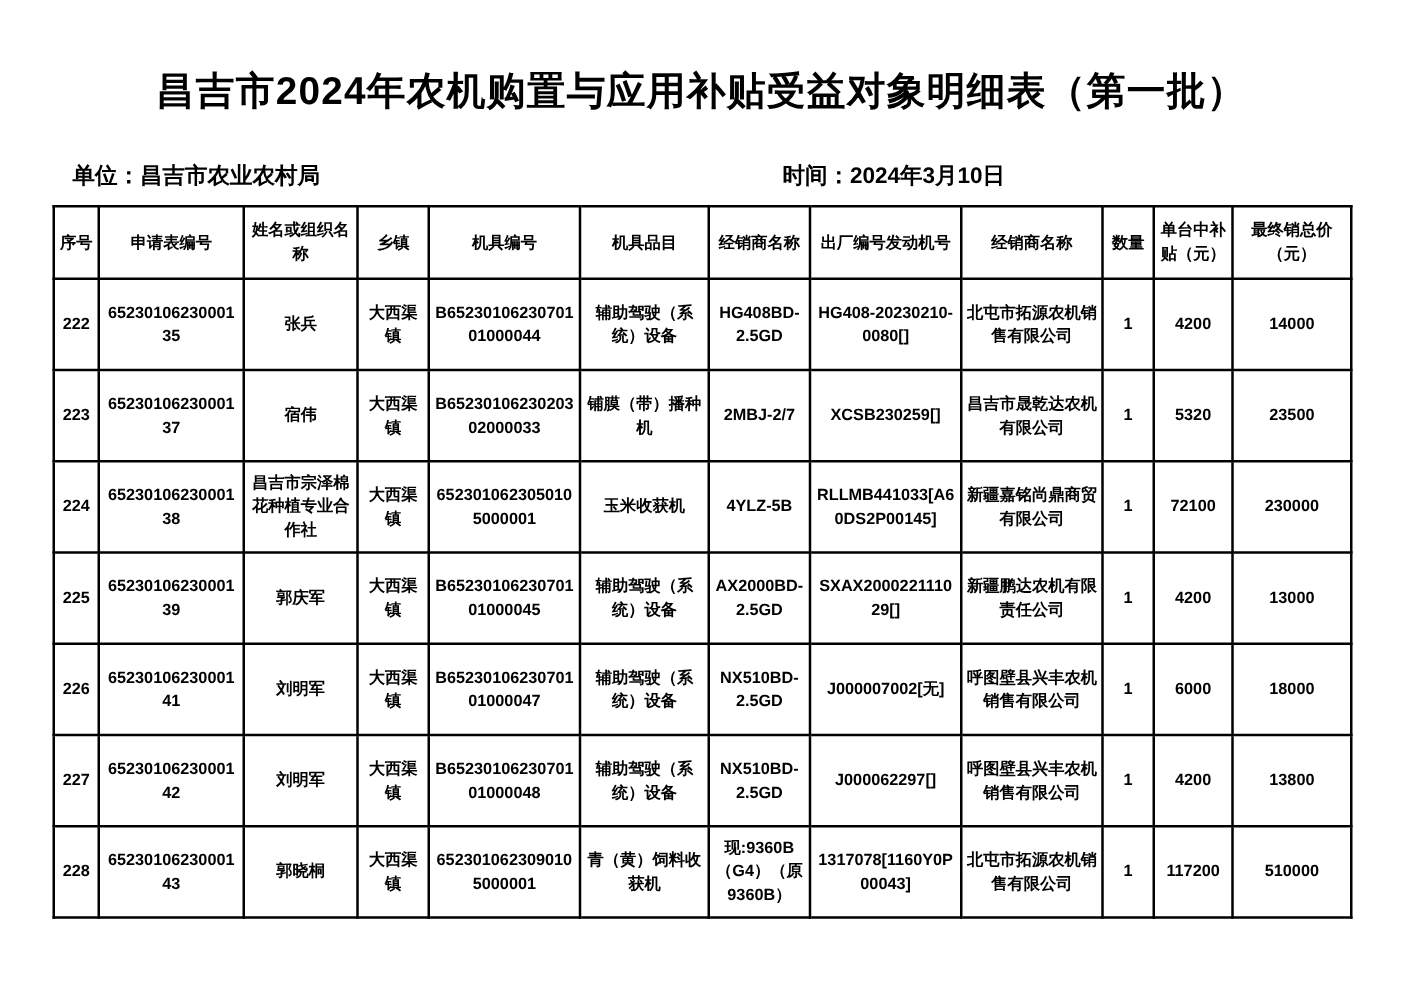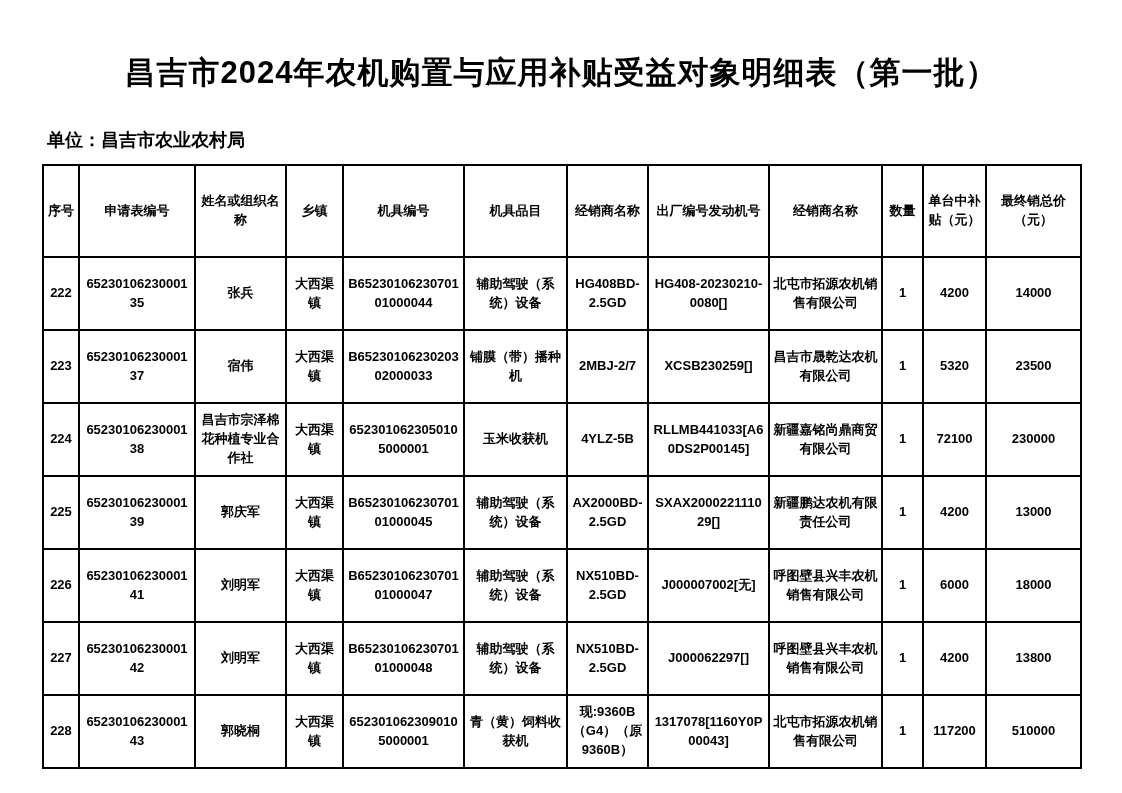--- a/index.html
+++ b/index.html
@@ -29,57 +29,58 @@
   }
   .meta-row {
     position: absolute;
     top: 128px;
     left: 42px;
     width: 1038px;
     height: 26px;
     font-size: 18px;
     font-weight: bold;
   }
-  .meta-unit { position: absolute; left: 5px; top: 0; }
+  .meta-unit { position: absolute; left: 16px; top: 0; }
   .meta-time { position: absolute; left: 584px; top: 0; }
   table.subsidy {
     position: absolute;
     top: 164px;
     left: 42px;
     width: 1038px;
     border-collapse: collapse;
     table-layout: fixed;
   }
   table.subsidy th, table.subsidy td {
     border: 2px solid #000000;
     font-weight: bold;
     text-align: center;
     vertical-align: middle;
     padding: 1px 3px;
     font-size: 13px;
     line-height: 1.45;
     word-break: break-all;
     overflow: hidden;
   }
-  table.subsidy thead tr { height: 92px; }
+  table.subsidy thead tr { height: 58px; }
   table.subsidy tbody tr { height: 73px; }
   table.subsidy td .clip {
     max-height: 68px;
     overflow: hidden;
   }
 </style>
 </head>
 <body>
 
 <div class="page">
 
   <h1 class="doc-title">昌吉市2024年农机购置与应用补贴受益对象明细表（第一批）</h1>
 
   <div class="meta-row">
     <span class="meta-unit">单位：昌吉市农业农村局</span>
+    <span class="meta-time">时间：2024年3月10日</span>
   </div>
 
   <table class="subsidy">
     <colgroup>
         <col style="width: 36px;">
         <col style="width: 116px;">
         <col style="width: 91px;">
         <col style="width: 57px;">
         <col style="width: 121px;">
         <col style="width: 103px;">

